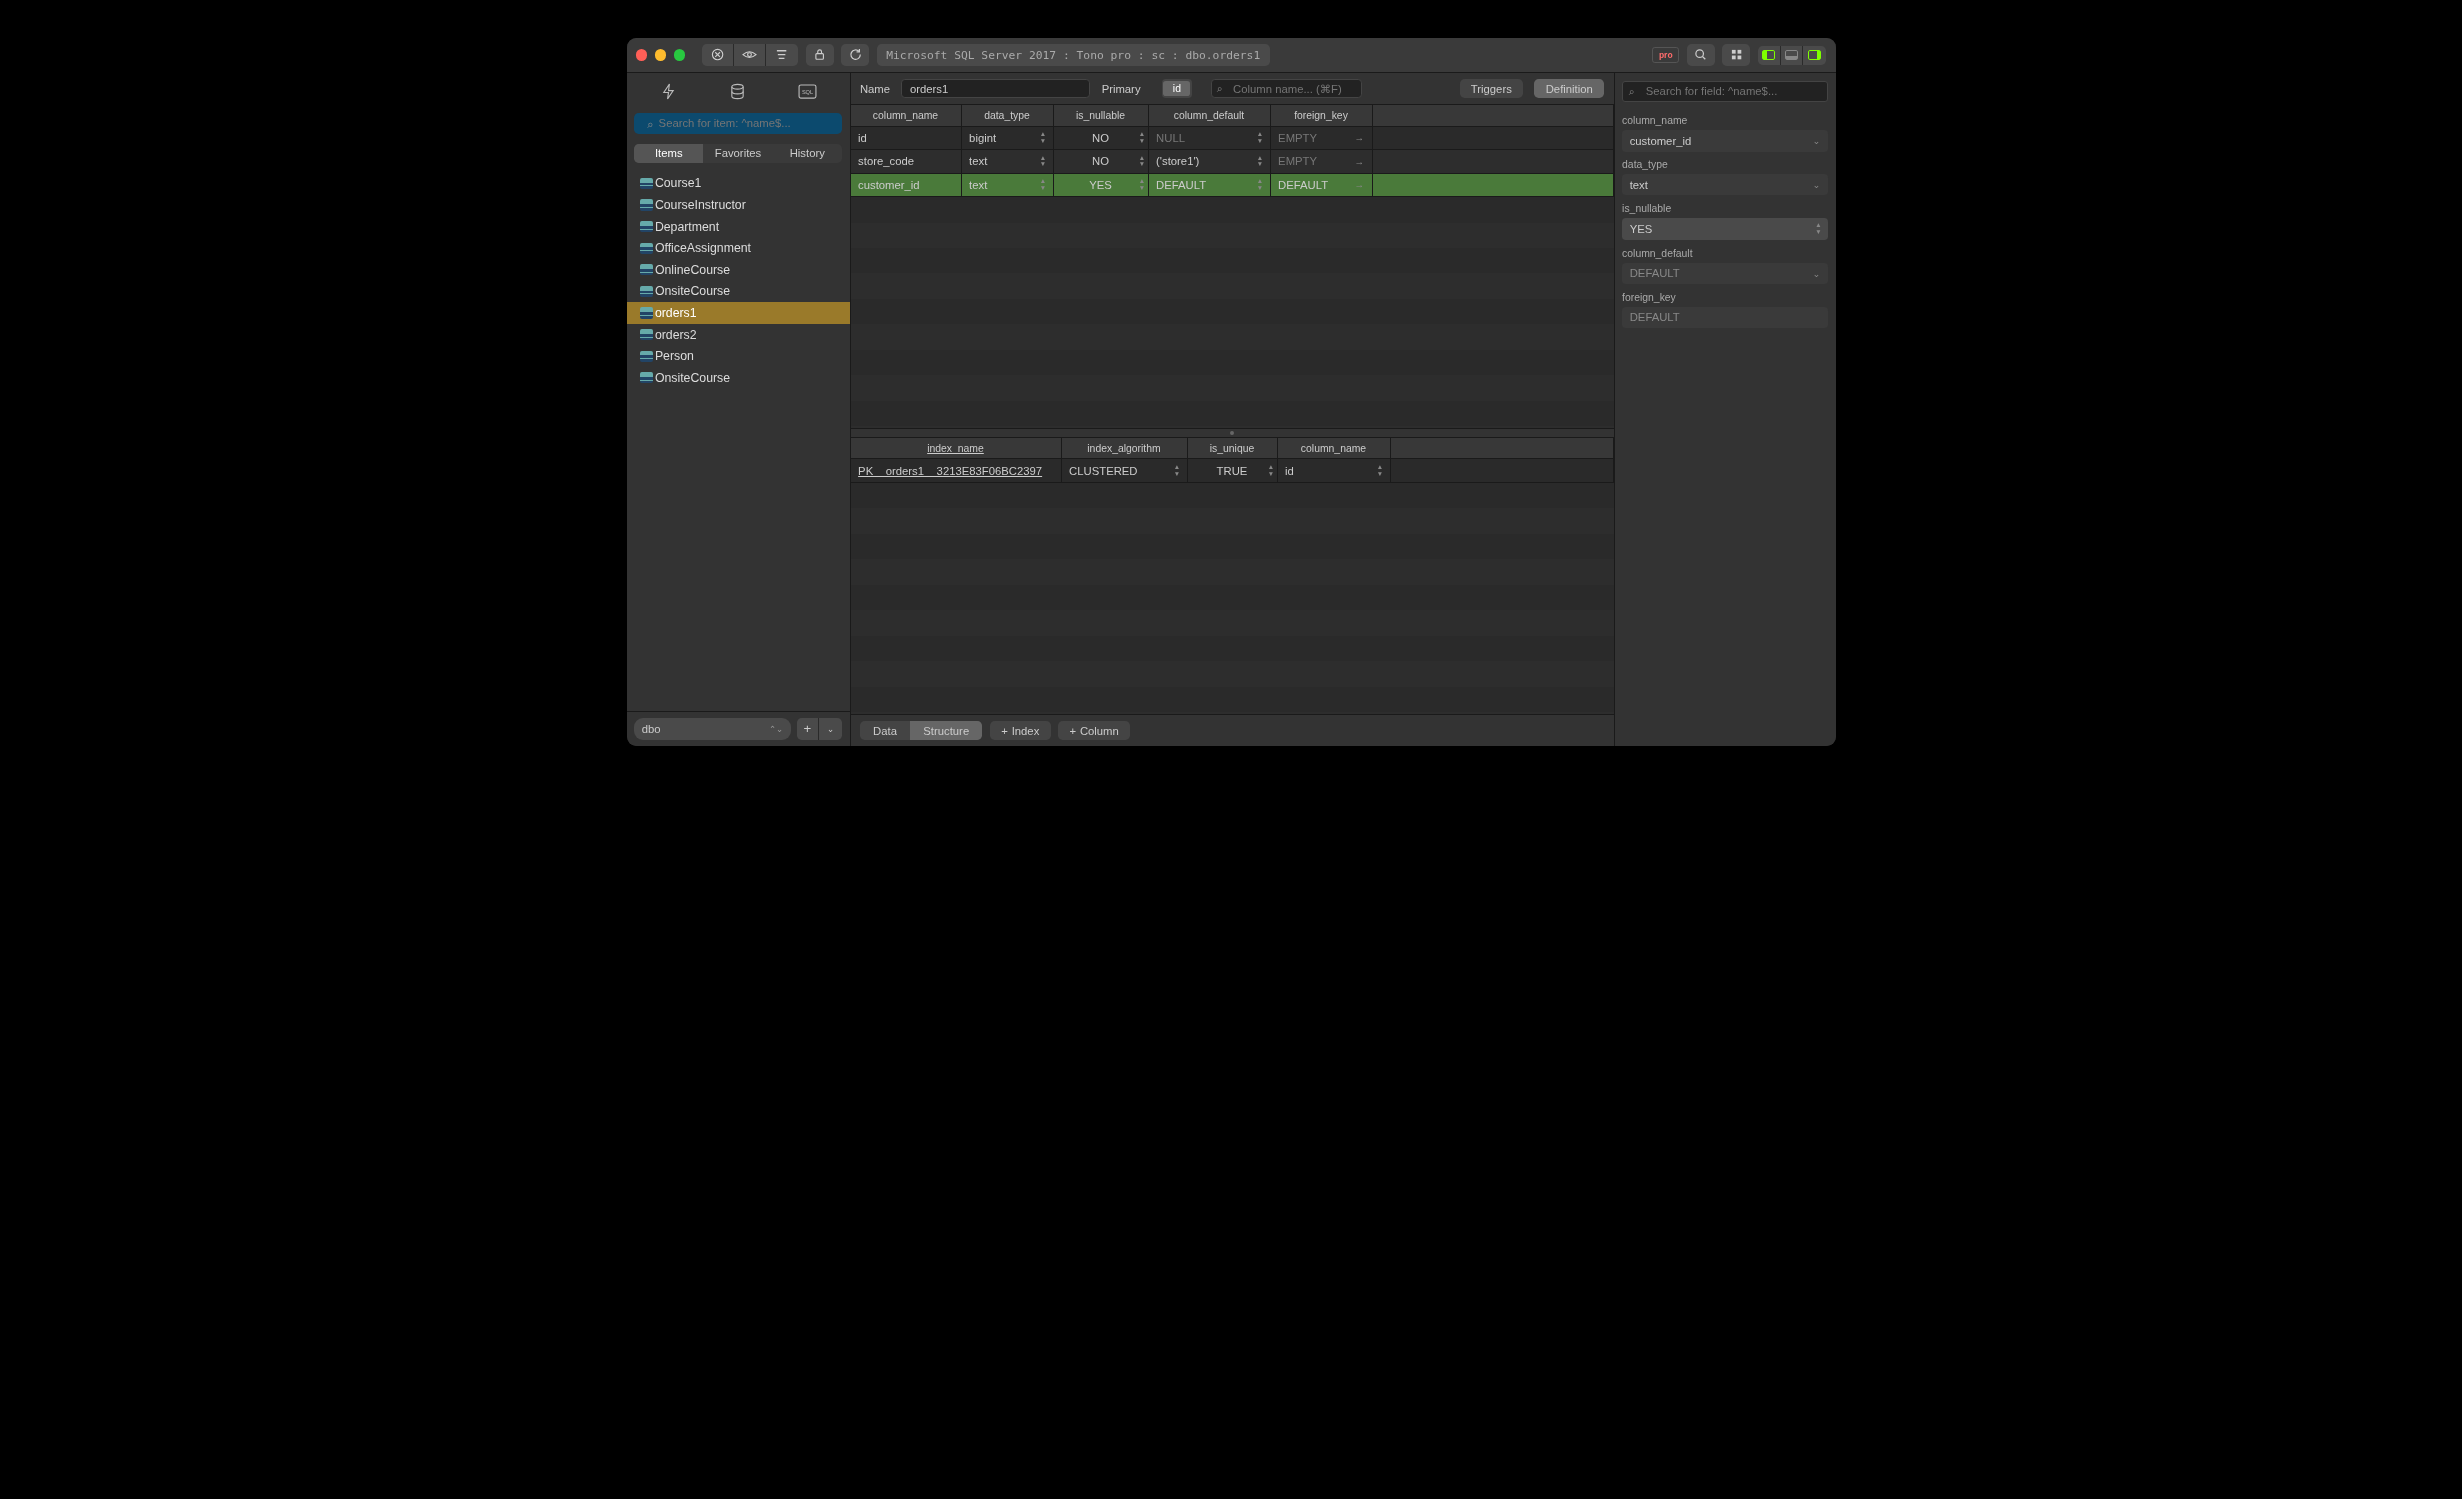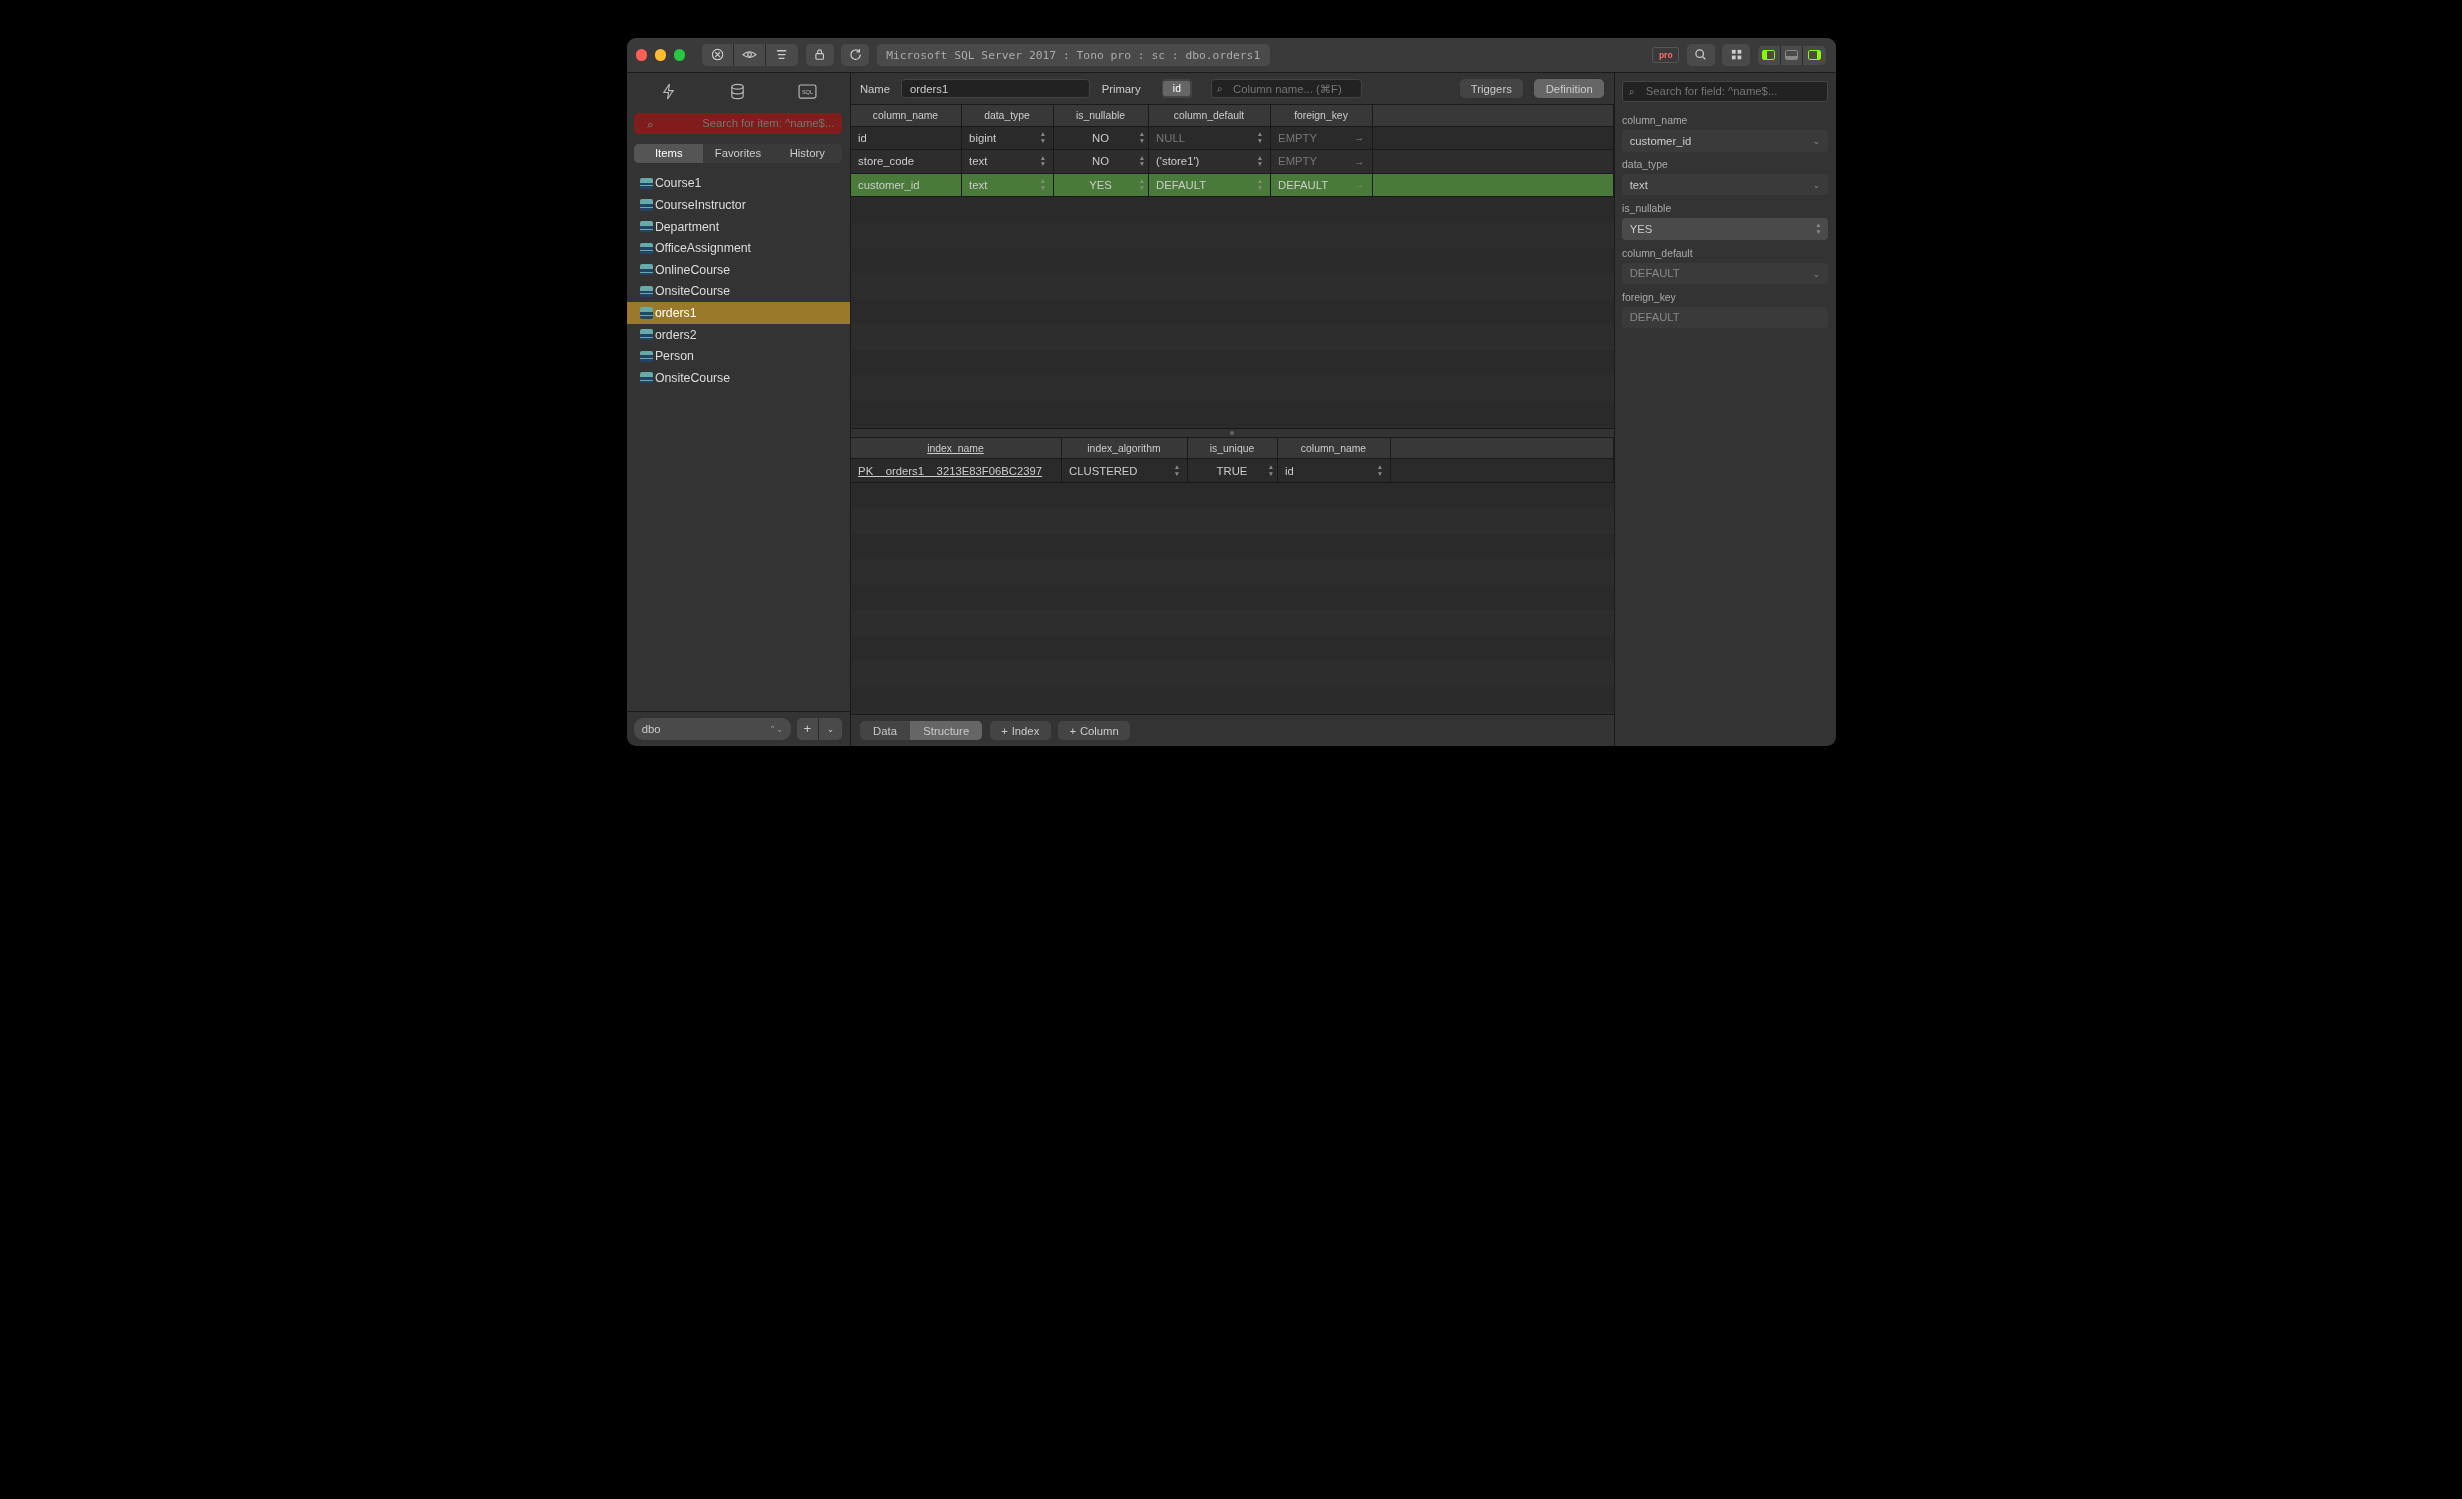--- a/index.html
+++ b/index.html
@@ -30,21 +30,21 @@
 .prect .bar-l { position: absolute; left: 0; top: 0; bottom: 0; width: 3.8px; background: #7fff00; }
 .prect .bar-b { position: absolute; left: 0; right: 0; bottom: 0; height: 2.8px; background: #888; }
 .prect .bar-r { position: absolute; right: 0; top: 0; bottom: 0; width: 3.8px; background: #7fff00; }
 
 
 .body { flex: 1; display: flex; overflow: hidden; }
 .sidebar { width: 224px; background: #333; border-right: 0.9px solid #1a1a1a; display: flex; flex-direction: column; }
 .sb-tabs { display: flex; gap: 0; padding: 5.7px 7.6px 3.8px; justify-content: space-around; }
 .sb-tab-icon { width: 57px; height: 26.4px; display: flex; align-items: center; justify-content: center; color: #999; cursor: pointer; font-size: 15px; }
 .sb-search { margin: 3.8px 7.6px; }
-.sb-search input { width: 100%; background: #7f1d1d; border: none; border-radius: 4.7px; padding: 4.7px 7.6px 4.7px 24.5px; color: #ccc; font-size: 11.3px; text-align: right; }
+.sb-search input { width: 100%; background: #0c4a6e; border: none; border-radius: 4.7px; padding: 4.7px 7.6px 4.7px 24.5px; color: #ccc; font-size: 11.3px; }
 .sb-search { position: relative; }
 .sb-search .sicon { position: absolute; left: 13.2px; top: 5.7px; color: #888; font-size: 11.3px; }
 .sb-filter { display: flex; gap: 0; margin: 5.7px 7.6px; background: #3a3a3a; border-radius: 4.7px; overflow: hidden; font-size: 11.3px; }
 .sb-filter-btn { flex: 1; text-align: center; padding: 3.8px 0; color: #ccc; cursor: pointer; }
 .sb-filter-btn.active { background: #555; color: #fff; }
 .sb-list { flex: 1; overflow-y: auto; padding-top: 3.8px; }
 .sb-item { display: flex; align-items: center; gap: 2px; padding: 3.8px 13.2px; font-size: 12.3px; color: #ddd; cursor: pointer; }
 .sb-item.selected { background: #9a7a2a; color: #fff; }
 .table-icon { width: 13.2px; height: 11.3px; display: inline-block; background: linear-gradient(#6aa 33%, #246 33%); border-radius: 1.9px; position: relative; flex-shrink: 0; }
 .table-icon::before { content: ''; position: absolute; top: 3.8px; left: 0; right: 0; height: 0.9px; background: #6aa; }

